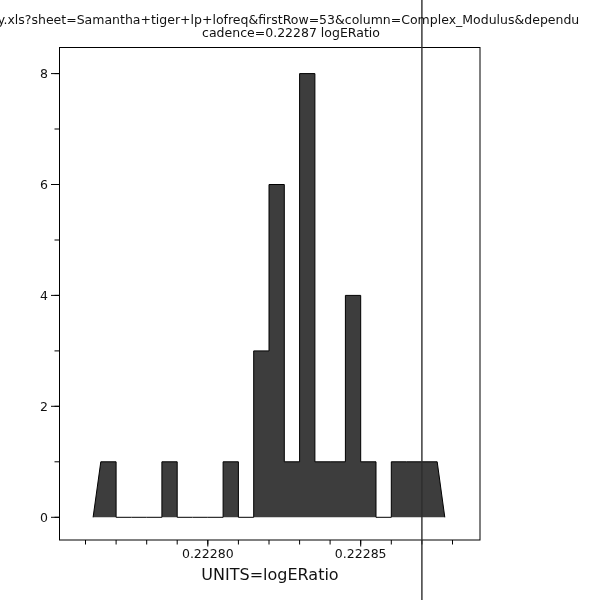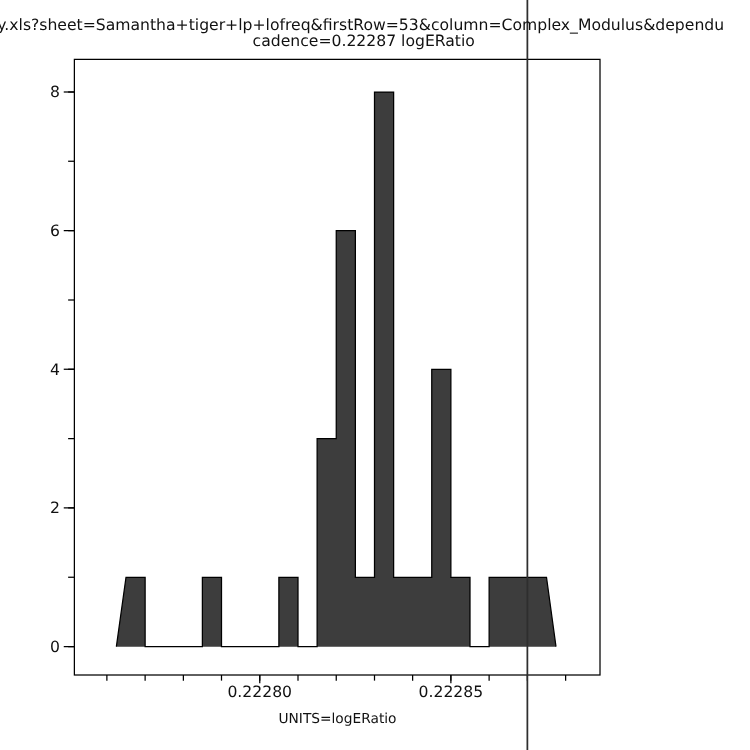--- a/index.html
+++ b/index.html
@@ -7,21 +7,21 @@
     width:600px;height:600px;background:#ffffff;overflow:hidden;position:relative;
     font-family:"DejaVu Sans", sans-serif;color:#111;
   }
   .fig{position:absolute;inset:0;width:600px;height:600px;}
   svg.canvas{position:absolute;left:0;top:0;}
   .t1{position:absolute;top:13px;left:270px;transform:translateX(-50%);
       white-space:nowrap;font-size:12.5px;line-height:13px;}
   .t2{position:absolute;top:26px;left:270px;transform:translateX(-50%);
       white-space:nowrap;font-size:12.5px;line-height:13px;margin-left:21px;}
   .xl{position:absolute;top:568px;left:270px;transform:translateX(-50%);
-      white-space:nowrap;font-size:11px;line-height:13px;}
+      white-space:nowrap;font-size:16px;line-height:13px;}
 </style>
 </head>
 <body>
 
 <div class="fig">
   <svg class="canvas" id="chart-svg" width="600" height="600" viewBox="0 0 600 600">
       <path d="M 93.1 517.3 L 100.8 461.8 L 116.1 461.8 L 116.1 517.3 L 131.4 517.3 L 131.4 517.3 L 146.7 517.3 L 146.7 517.3 L 161.9 517.3 L 161.9 461.8 L 177.2 461.8 L 177.2 517.3 L 192.5 517.3 L 192.5 517.3 L 207.8 517.3 L 207.8 517.3 L 223.1 517.3 L 223.1 461.8 L 238.4 461.8 L 238.4 517.3 L 253.7 517.3 L 253.7 350.9 L 269.0 350.9 L 269.0 184.5 L 284.3 184.5 L 284.3 461.8 L 299.6 461.8 L 299.6 73.6 L 314.9 73.6 L 314.9 461.8 L 330.1 461.8 L 330.1 461.8 L 345.4 461.8 L 345.4 295.4 L 360.7 295.4 L 360.7 461.8 L 376.0 461.8 L 376.0 517.3 L 391.3 517.3 L 391.3 461.8 L 406.6 461.8 L 406.6 461.8 L 421.9 461.8 L 421.9 461.8 L 437.2 461.8 L 444.8 517.3" fill="#3d3d3d" stroke="#000000" stroke-width="1"></path>
       <rect x="59.5" y="47.5" width="420.5" height="492.5" fill="none" stroke="#000000" stroke-width="1"></rect>
       <line x1="85.5" y1="540.0" x2="85.5" y2="544.5" stroke="#000000" stroke-width="1"></line>
       <line x1="116.1" y1="540.0" x2="116.1" y2="544.5" stroke="#000000" stroke-width="1"></line>

